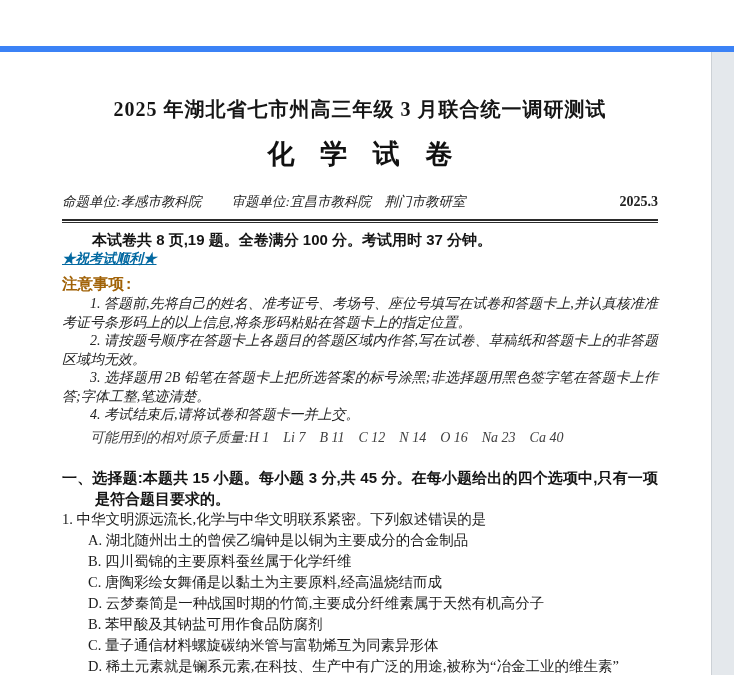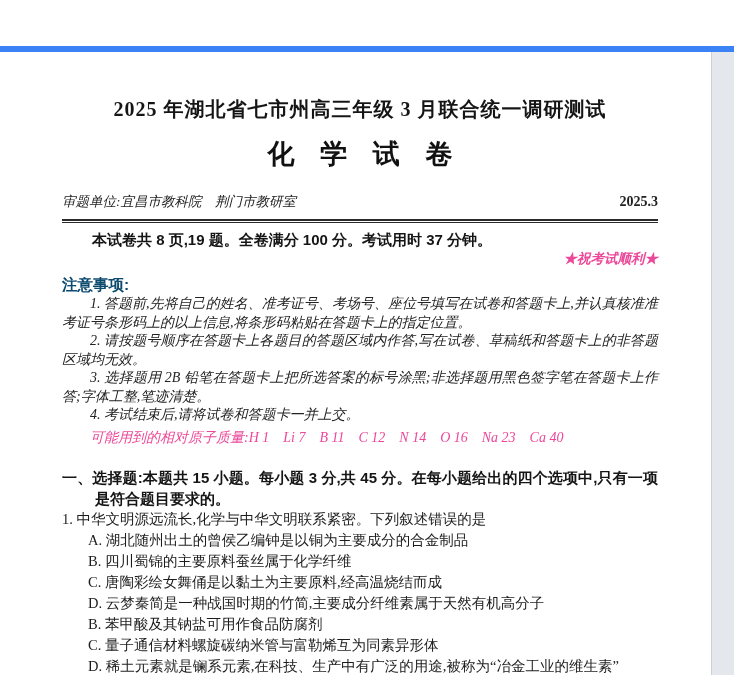--- a/index.html
+++ b/index.html
@@ -75,50 +75,51 @@
   .paper-info {
     margin-top: 7px;
     font-family: "Liberation Sans", "DejaVu Sans", sans-serif;
     font-weight: bold;
     font-size: 15px;
     line-height: 20px;
     padding-left: 2em;
     color: #151515;
   }
   .wish-line {
-    text-align: right;
+    text-align: left;
     font-weight: bold;
     font-style: italic;
     font-size: 13.5px;
     line-height: 18px;
-    color: #ec4899;
+    color: #0369a1;
+    text-decoration: underline;
   }
   .notice-title {
     margin-top: 7px;
-    font-family: Liberation Sans, sans-serif;
+    font-family: Liberation Mono, monospace;
     font-weight: bold;
     font-size: 15.5px;
     line-height: 20px;
-    color: #0c4a6e;
+    color: #a16207;
   }
   .notice-para {
     font-style: italic;
     font-size: 14px;
     line-height: 18.5px;
     text-indent: 2em;
     text-align: justify;
     color: #222;
   }
   .masses-line {
     margin-top: 4px;
     font-style: italic;
     font-size: 14px;
     line-height: 18.5px;
     padding-left: 2em;
-    color: #ec4899;
+    color: #404040;
     white-space: nowrap;
   }
   .section-header {
     margin-top: 20px;
     font-family: "Liberation Sans", "DejaVu Sans", sans-serif;
     font-weight: bold;
     font-size: 15px;
     line-height: 21px;
     padding-left: 2.2em;
     text-indent: -2.2em;
@@ -142,20 +143,21 @@
 <body>
 
 <div class="canvas">
   <div class="page">
 
     <div class="exam-session-title">2025 年湖北省七市州高三年级 3 月联合统一调研测试</div>
 
     <div class="subject-title">化 学 试 卷</div>
 
     <div class="info-row">
+      <span class="setter">命题单位:孝感市教科院</span>
       <span class="reviewer">审题单位:宜昌市教科院　荆门市教研室</span>
       <span class="date">2025.3</span>
     </div>
 
     <div class="double-rule"></div>
 
     <div class="paper-info">本试卷共 8 页,19 题。全卷满分 100 分。考试用时 37 分钟。</div>
 
     <div class="wish-line">★祝考试顺利★</div>
 

